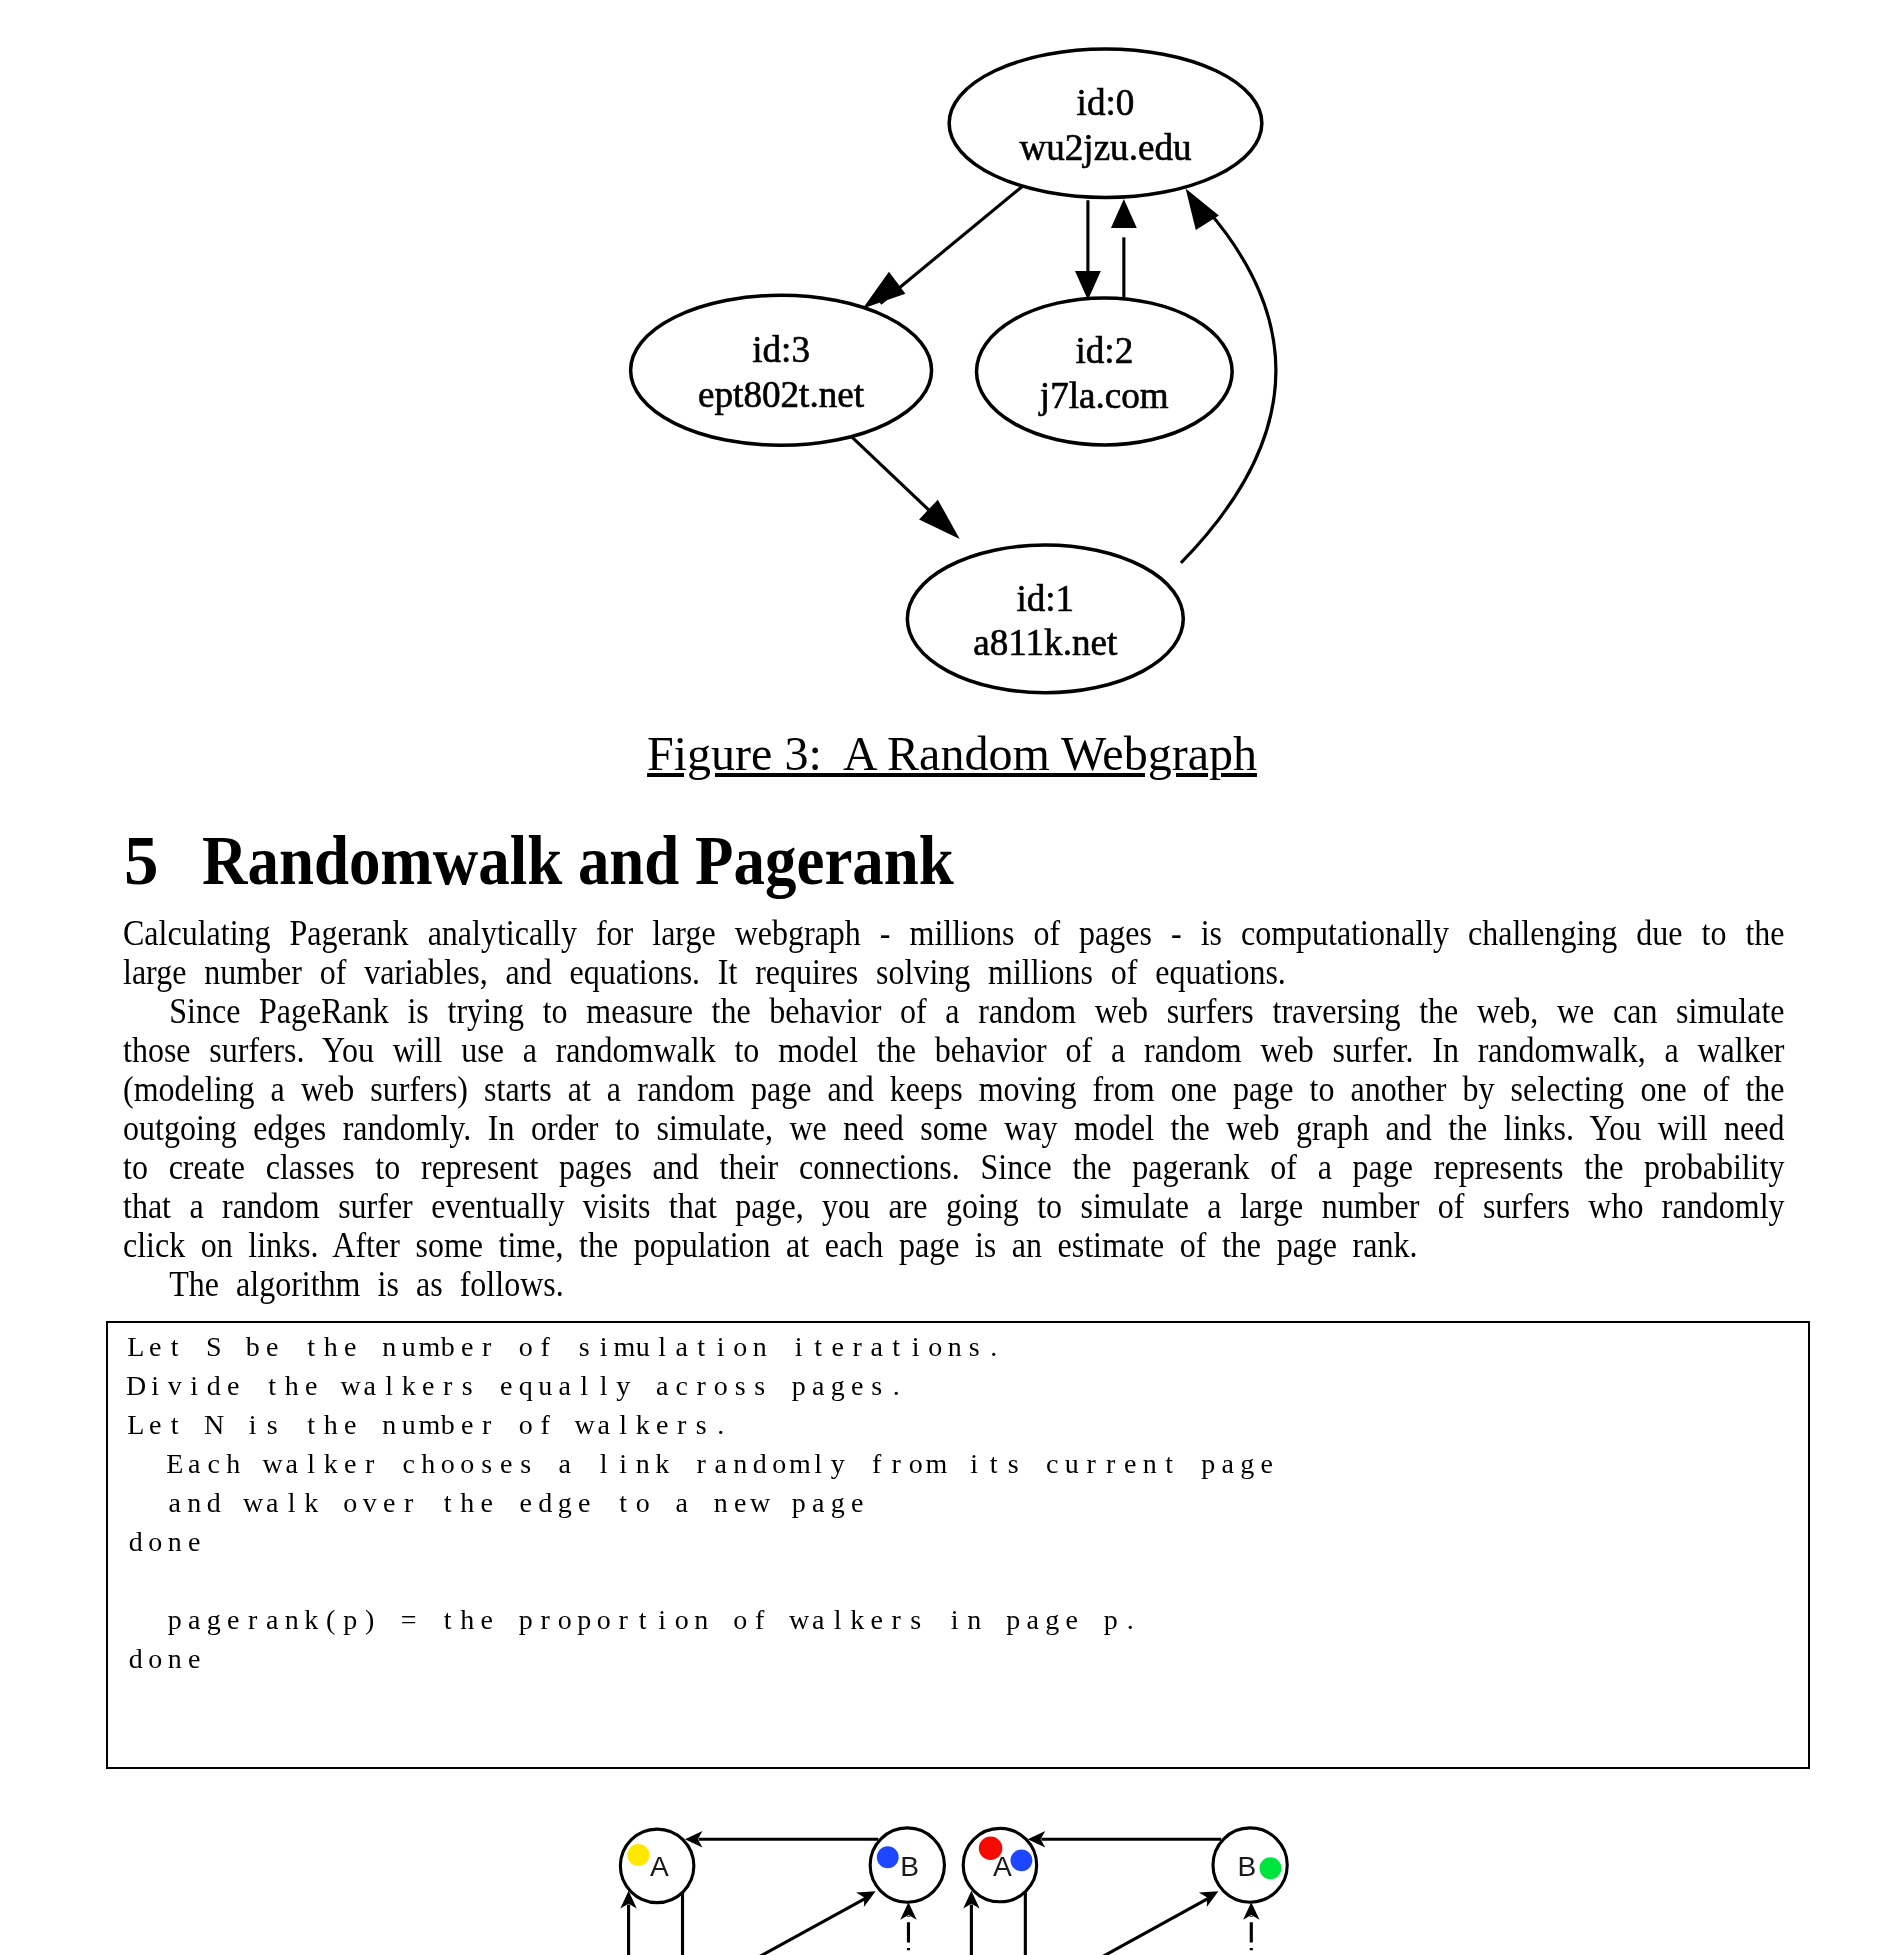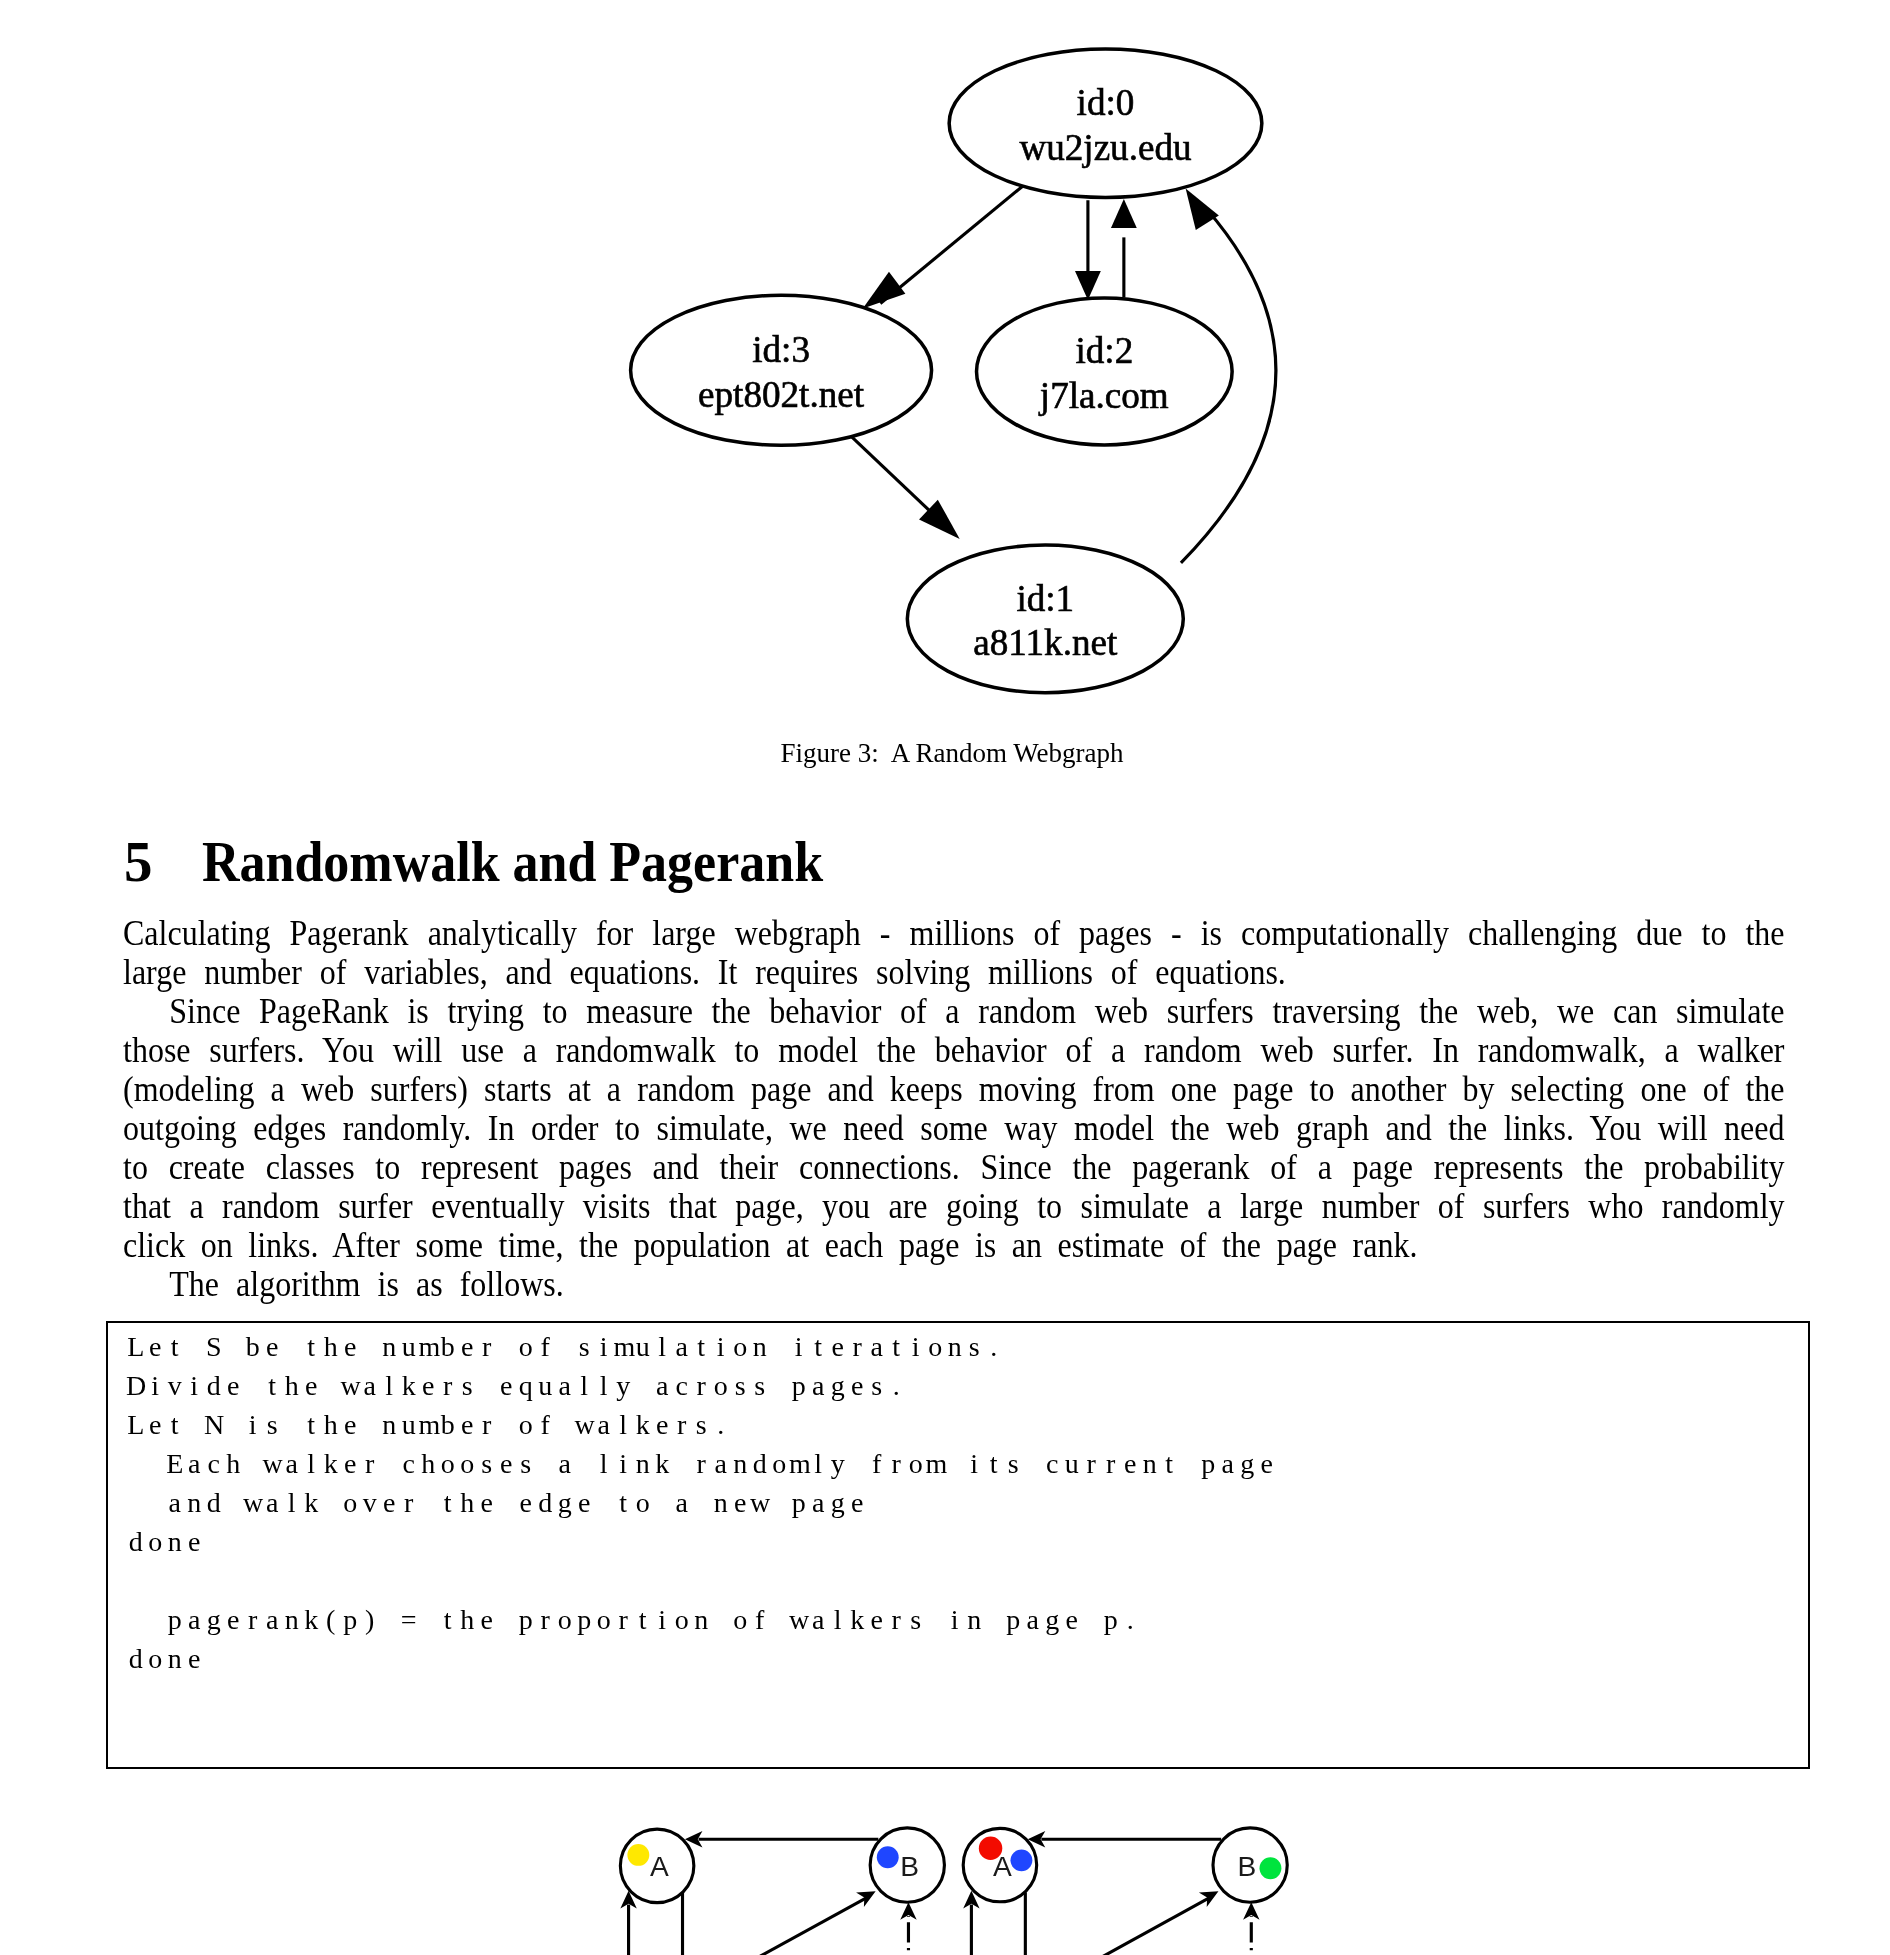--- a/index.html
+++ b/index.html
@@ -5,25 +5,25 @@
 html,body{margin:0;padding:0;background:#fff;}
 #page{position:relative;width:1890px;height:2441px;background:#fff;overflow:hidden;
   font-family:"Liberation Serif", serif;color:#000;}
 
 .para{position:absolute;left:123px;width:1869px;font-size:36px;line-height:39px;
   transform:scaleX(0.889);transform-origin:0 0;}
 .ln{text-align:justify;text-align-last:justify;}
 .ln.last{text-align-last:left;}
 .ind{text-indent:52px;}
 
-#h5{position:absolute;left:124px;top:833px;font-weight:bold;font-size:57px;line-height:57px;white-space:nowrap;}
+#h5{position:absolute;left:124px;top:833px;font-weight:bold;font-size:69px;line-height:57px;white-space:nowrap;}
 #h5 .num{display:inline-block;width:78px;}
 #h5 .ht{display:inline-block;transform:scaleX(0.912);transform-origin:0 0;}
 
-.cap{position:absolute;font-size:27px;line-height:39px;white-space:nowrap;transform:translateX(-50%);}
+.cap{position:absolute;font-size:48px;line-height:39px;white-space:nowrap;transform:translateX(-50%);text-decoration:underline;}
 
 #codebox{position:absolute;left:106px;top:1321px;width:1700px;height:444px;border:2px solid #000;}
 #code{position:absolute;left:126px;top:1327px;font-size:28px;line-height:39px;}
 .cl{white-space:nowrap;height:39px;}
 .cl b{display:inline-block;width:19.5px;text-align:center;font-weight:normal;}
 svg{position:absolute;}
 svg text{font-family:"Liberation Serif", serif;}
 #fig4 text{font-family:"Liberation Sans", sans-serif;}
 .sans{font-family:"Liberation Sans", sans-serif;}
 </style>

